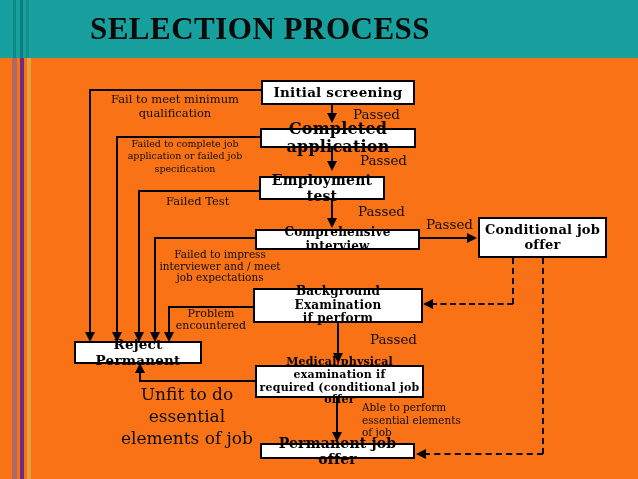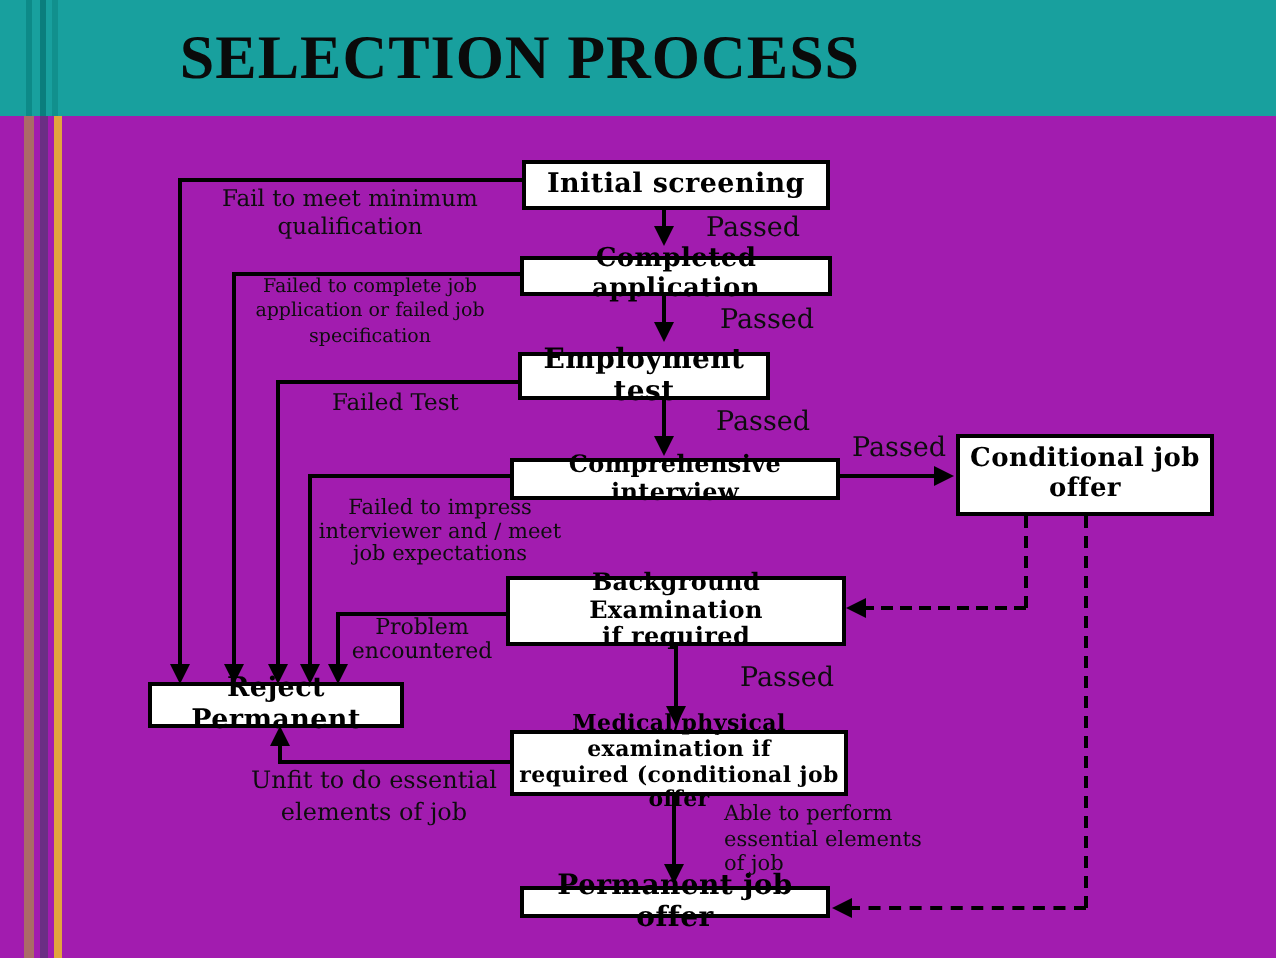--- a/index.html
+++ b/index.html
@@ -1,17 +1,17 @@
 <!DOCTYPE html>
 <html><head>
 <meta charset="utf-8">
 <style>
   html,body { margin:0; padding:0; background:#ffffff; }
   .slide {
-    position:relative; width:638px; height:479px; background:#a21caf;
+    position:relative; width:638px; height:479px; background:#f97316;
     overflow:hidden; font-family:"DejaVu Serif", serif; color:#000;
   }
   
   .header { position:absolute; left:0; top:0; width:638px; height:58px; background:#18a09e; }
   .hstripe { position:absolute; top:0; height:58px; }
   .hs1 { left:13px; width:3px; background:#0d8a88; }
   .hs2 { left:20px; width:3px; background:#0a7e7d; }
   .hs3 { left:26px; width:3px; background:#11908d; }
   .title {
     position:absolute; left:0; top:0; width:520px; height:58px;
@@ -59,27 +59,27 @@
     <div class="title">SELECTION PROCESS</div>
   </div>
 
   <div class="stripe st-maroon"></div>
   <div class="stripe st-purple"></div>
   <div class="stripe st-orange"></div>
 
   <div>
 
     <div class="node" style="left:261px;top:80px;width:154px;height:25px;font-size:13.5px">Initial screening</div>
-    <div class="node" style="left:260px;top:128px;width:156px;height:20px;font-size:13px">Completed application</div>
+    <div class="node" style="left:260px;top:128px;width:156px;height:20px;font-size:16px">Completed application</div>
     <div class="node" style="left:259px;top:176px;width:126px;height:24px;font-size:14px">Employment test</div>
     <div class="node" style="left:255px;top:229px;width:165px;height:21px;font-size:12px">Comprehensive interview</div>
     <div class="node" style="left:478px;top:217px;width:129px;height:41px;font-size:13px">Conditional job
 offer</div>
     <div class="node" style="left:253px;top:288px;width:170px;height:35px;font-size:12px">Background Examination
-if required</div>
+if perform</div>
     <div class="node" style="left:74px;top:341px;width:128px;height:23px;font-size:13.5px">Reject Permanent</div>
     <div class="node" style="left:255px;top:365px;width:169px;height:33px;font-size:11px">Medical/physical examination if
 required (conditional job offer</div>
     <div class="node" style="left:260px;top:443px;width:155px;height:16px;font-size:14px">Permanent job offer</div>
 
     <div class="lv" style="left:331px;top:105px;height:9px"></div>
     <div class="ah ah-d" style="left:327px;top:113px"></div>
 
     <div class="lv" style="left:331px;top:148px;height:14px"></div>
     <div class="ah ah-d" style="left:327px;top:161px"></div>
@@ -138,20 +138,20 @@
 qualification</div>
     <div class="lbl ctr" style="left:118px;top:138px;width:134px;font-size:9.5px;line-height:1.3">Failed to complete job
 application or failed job
 specification</div>
     <div class="lbl" style="left:166px;top:195px;font-size:11.5px">Failed Test</div>
     <div class="lbl ctr" style="left:155px;top:249px;width:130px;font-size:10.5px;line-height:1.1">Failed to impress
 interviewer and / meet
 job expectations</div>
     <div class="lbl ctr" style="left:170px;top:308px;width:82px;font-size:11px;line-height:1.1">Problem
 encountered</div>
-    <div class="lbl ctr" style="left:120px;top:383px;width:134px;font-size:12px;line-height:1.3">Unfit to do essential
+    <div class="lbl ctr" style="left:120px;top:383px;width:134px;font-size:17px;line-height:1.3">Unfit to do essential
 elements of job</div>
     <div class="lbl" style="left:362px;top:401px;font-size:10.5px;line-height:1.2">Able to perform
 essential elements
 of job</div>
 
   </div>
 </div>
 
 </body></html>

